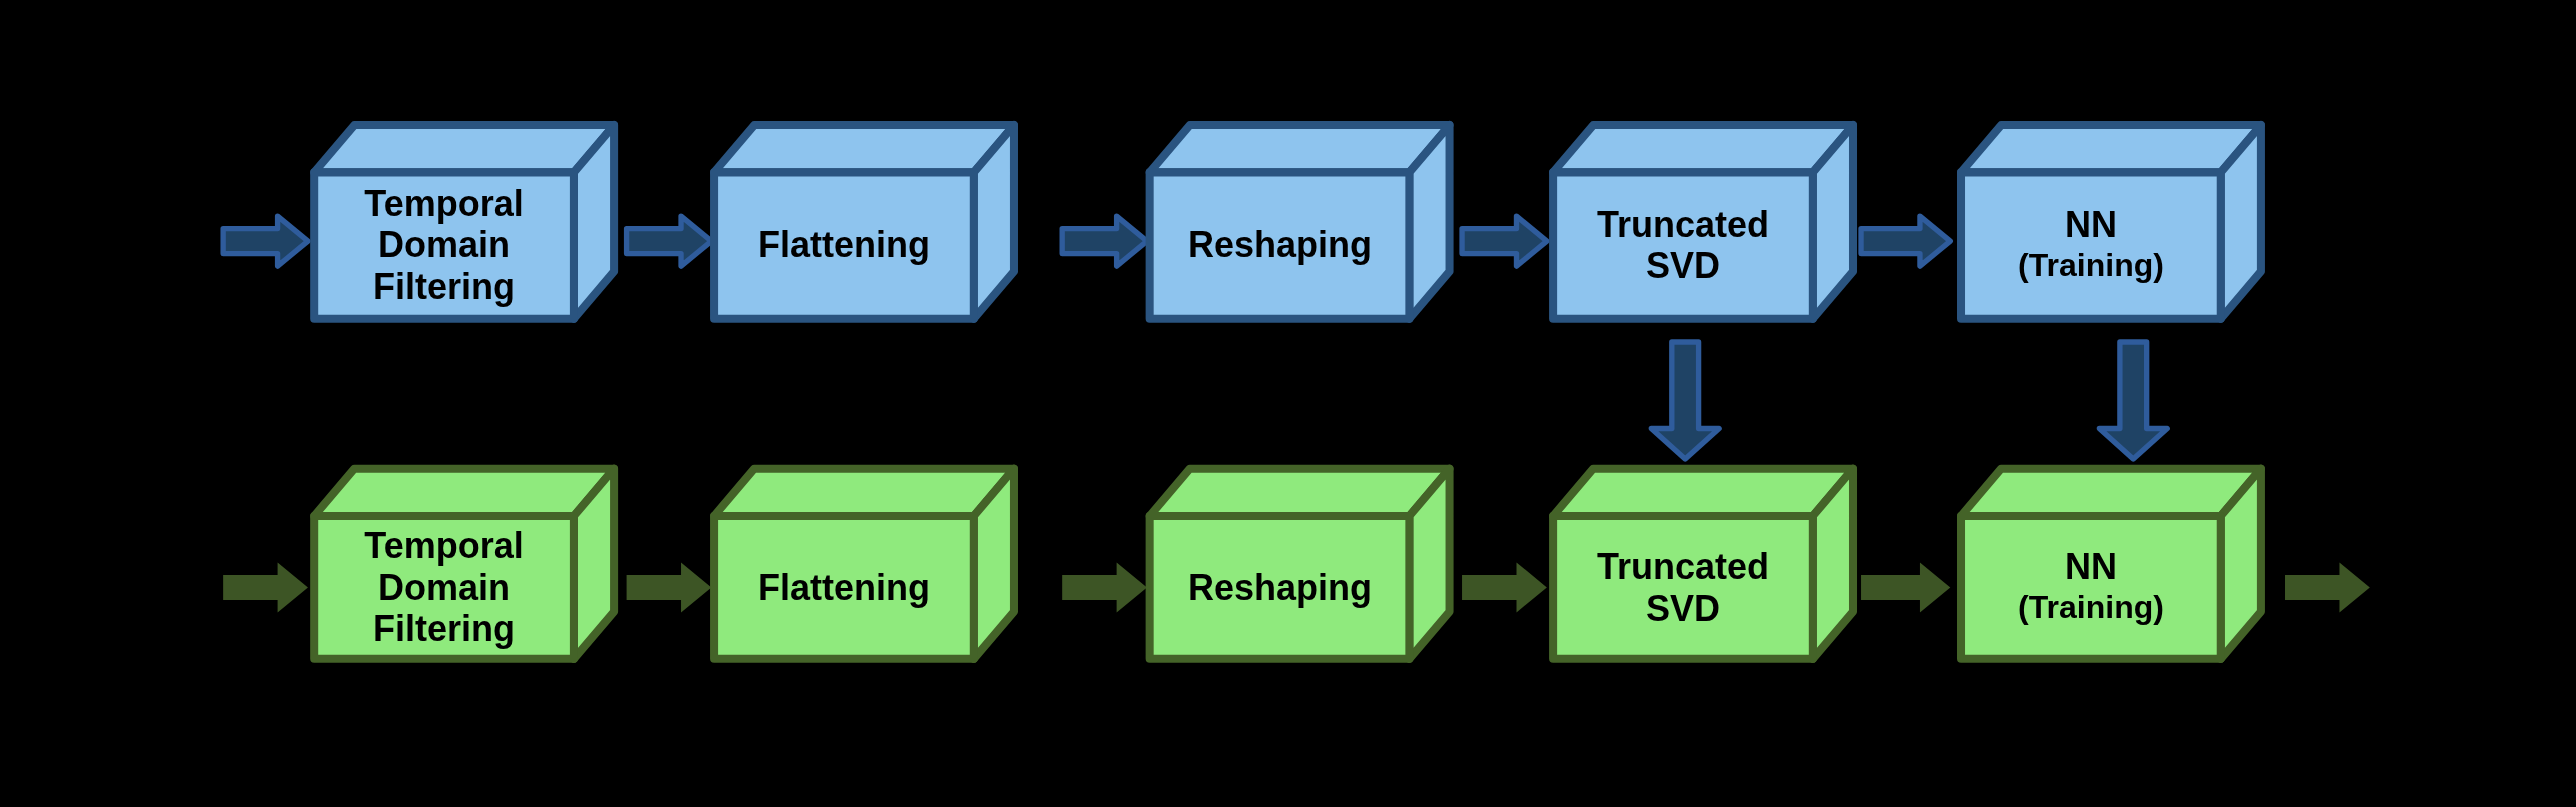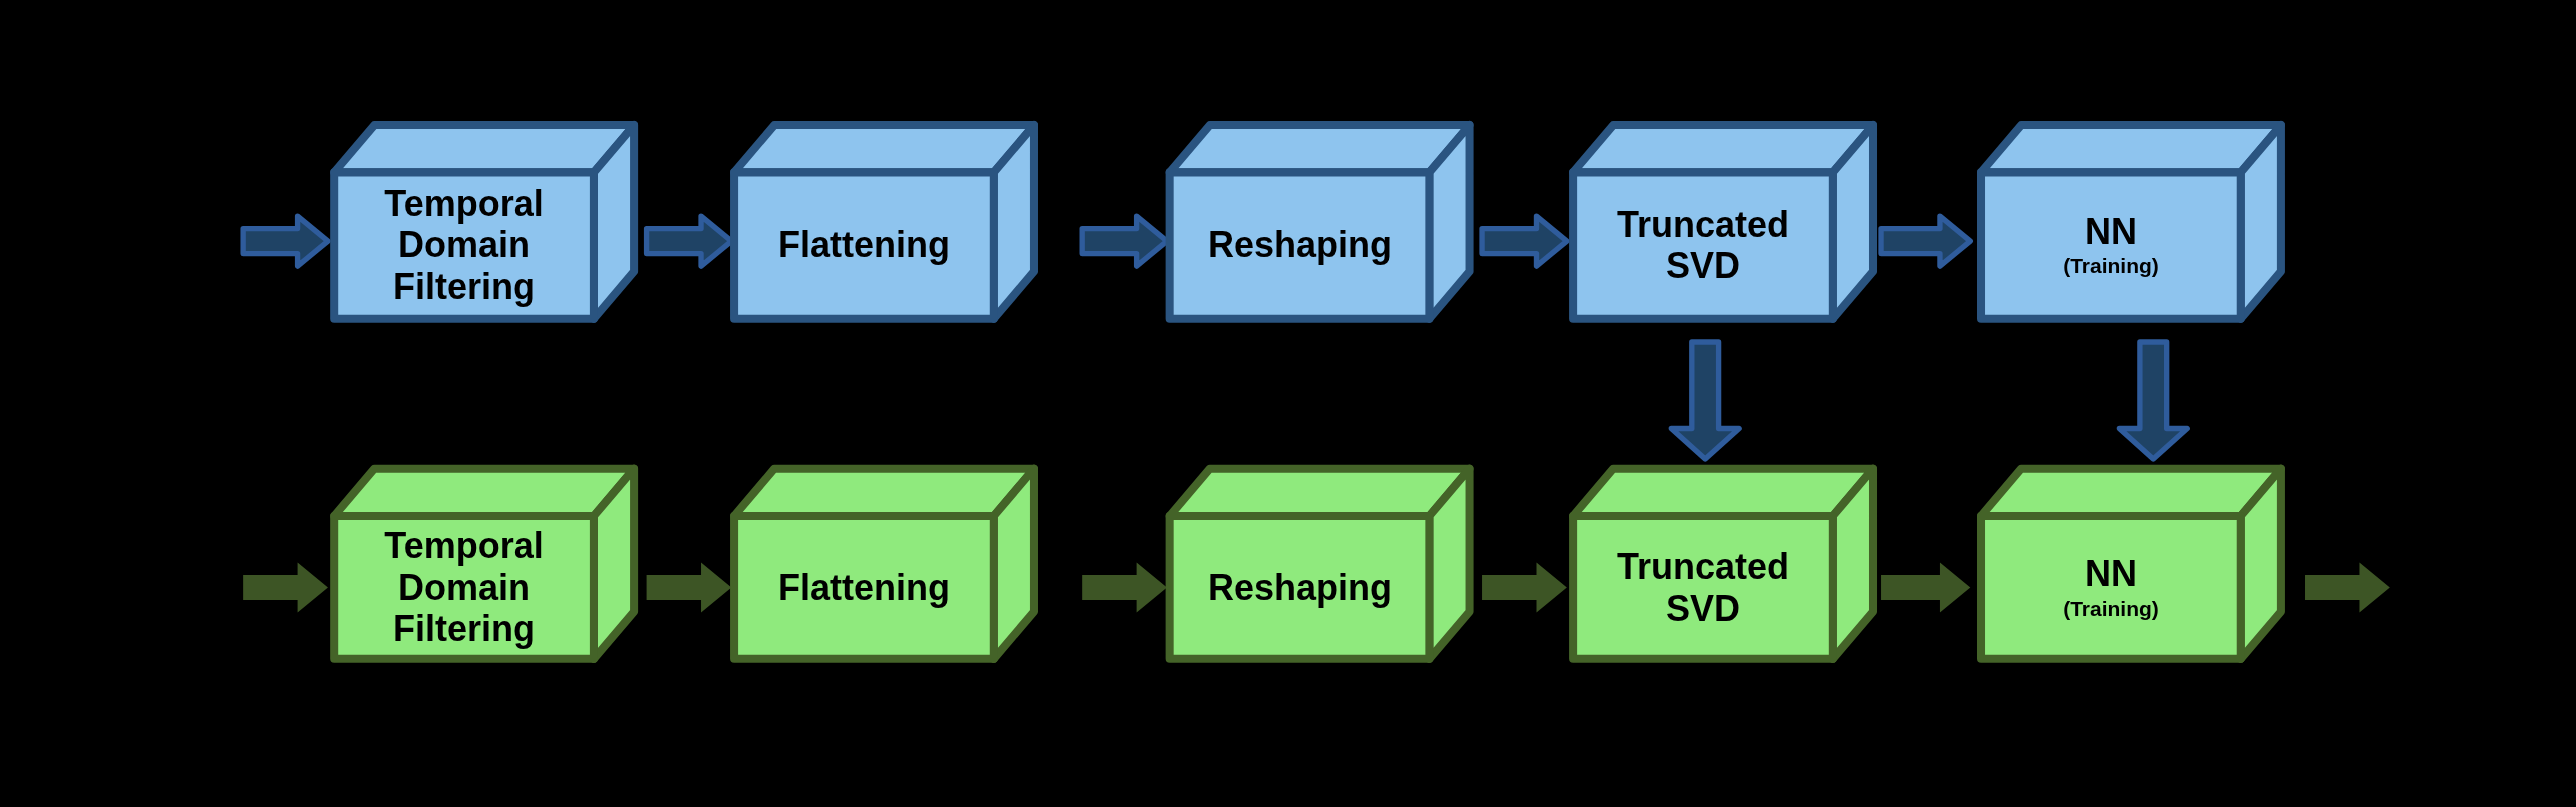--- a/index.html
+++ b/index.html
@@ -7,21 +7,20 @@
     padding: 0;
     background: #000000;
   }
   #canvas {
     position: relative;
     width: 2510px;
     height: 808px;
     background: var(--background, #000000);
     overflow: hidden;
     font-family: "Liberation Sans", sans-serif;
-    margin-left: 20px;
   }
   #shapes {
     position: absolute;
     left: 0;
     top: 0;
   }
   .b-face {
     fill: var(--blue-box-fill);
     stroke: var(--blue-box-stroke);
     stroke-width: 9;
@@ -52,21 +51,21 @@
     justify-content: center;
     text-align: center;
     font-weight: 700;
     color: var(--label-text, #000000);
     white-space: pre-line;
     pointer-events: none;
   }
   .row-top    { top: 172px; height: 146px; }
   .row-bottom { top: 516px; height: 143px; }
   .t { font-size: 36px; line-height: 1.15; }
-  .s { font-size: 21px; line-height: 1.3; }
+  .s { font-size: 32px; line-height: 1.3; }
 </style>
 </head>
 <body>
 
 <div id="canvas">
 
   <svg id="shapes" width="2576" height="808" viewBox="0 0 2886 905">
 
     <g>
       <polygon class="b-arrow" points="250,256 311,256 311,242 345,270 311,298 311,284 250,284"></polygon>

